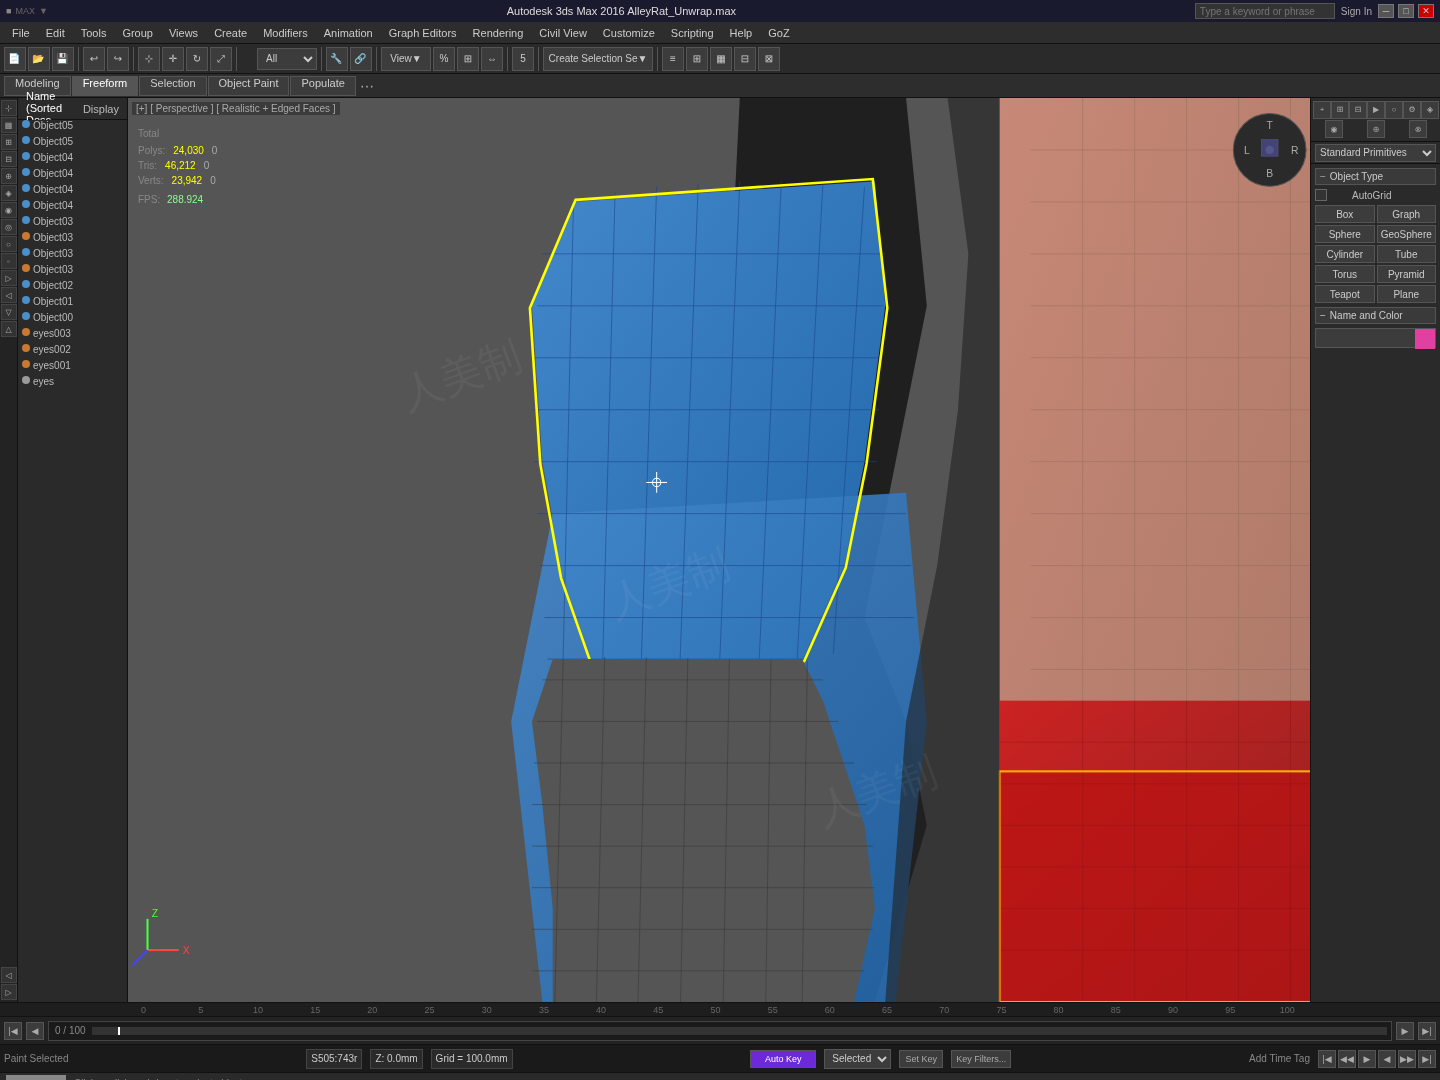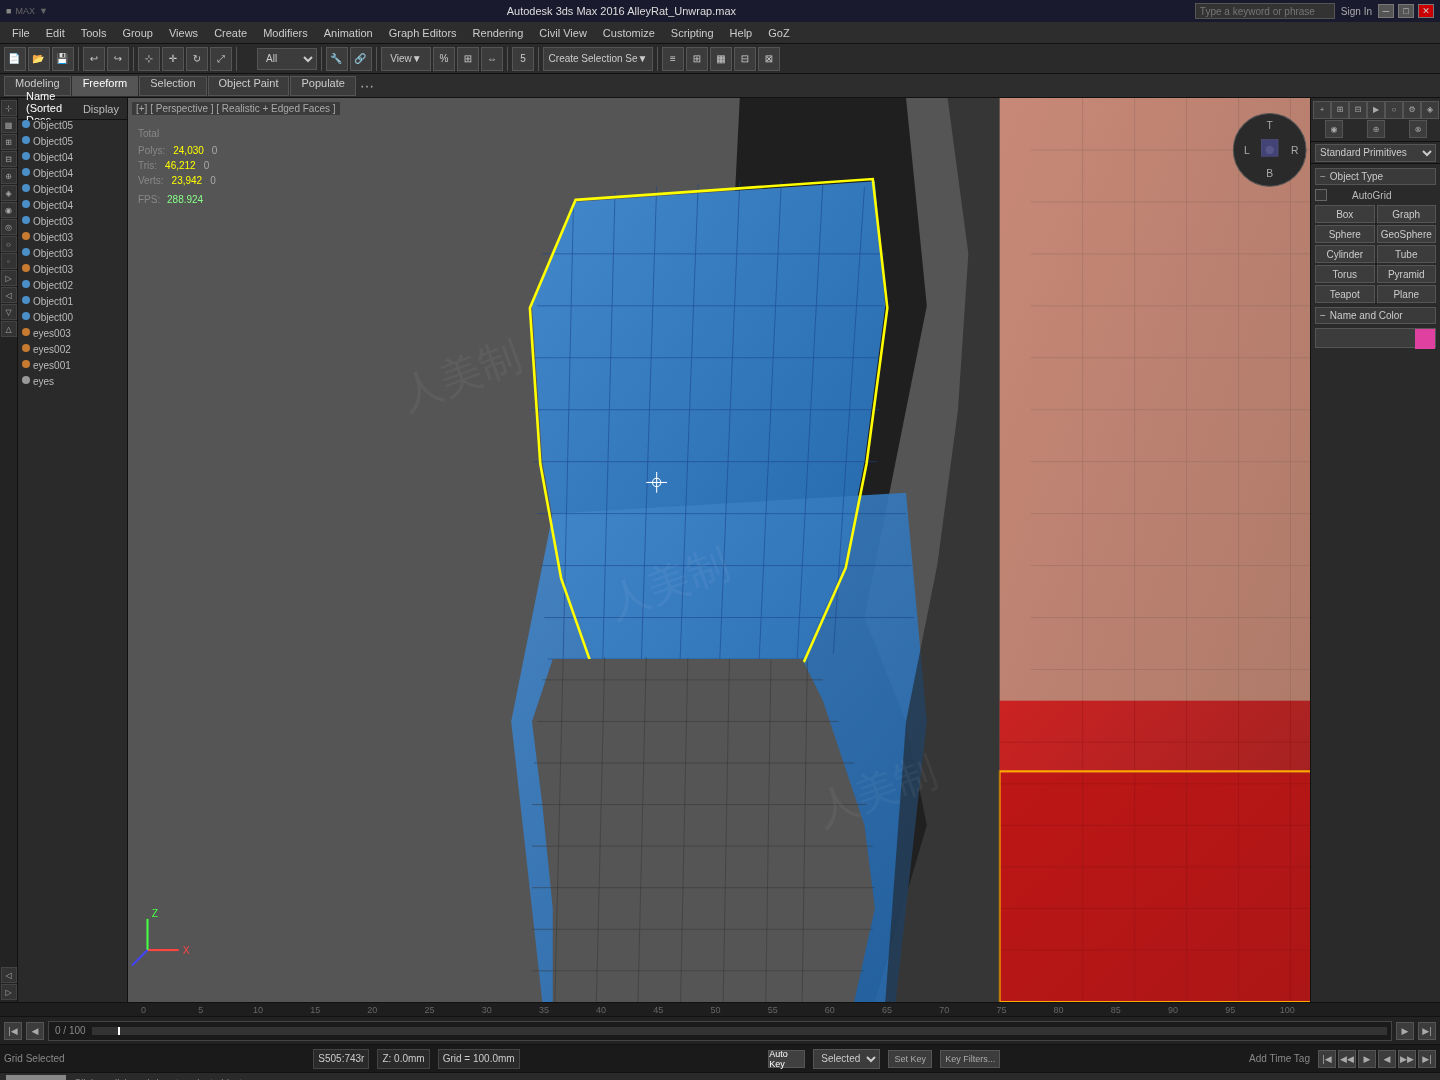--- a/index.html
+++ b/index.html
@@ -569,27 +569,27 @@
     <div style="font-size:10px;color:#888;padding:0 6px;">0 / 100</div>
     <div class="timeline-track" style="flex:1;margin-right:4px;">
       <div class="timeline-playhead"></div>
     </div>
   </div>
   <div class="timeline-btn">▶</div>
   <div class="timeline-btn">▶|</div>
 </div>
 
 <div id="status-bar">
-  <span class="status-label">Grid Selected</span>
+  <span class="status-label">Paint Selected</span>
   <div style="flex:1;"></div>
   <div class="coord-box">S505:743r</div>
   <div class="coord-box">Z: 0.0mm</div>
   <div class="coord-box">Grid = 100.0mm</div>
   <div style="flex:1;"></div>
-  <div class="timeline-btn" style="width:37px;font-size:9px;background:#404040;color:#fff;">Auto Key</div>
+  <div class="timeline-btn" style="width:66px;font-size:9px;background:#6d28d9;color:#fff;">Auto Key</div>
   <select class="status-dropdown">
     <option>Selected</option>
   </select>
   <div class="timeline-btn" style="width:44px;font-size:9px;">Set Key</div>
   <div class="timeline-btn" style="width:60px;font-size:9px;">Key Filters...</div>
   <div style="flex:1;"></div>
   <div style="font-size:10px;color:#888;">Add Time Tag</div>
   <div style="display:flex;gap:2px;">
     <div class="timeline-btn">|◀</div>
     <div class="timeline-btn">◀◀</div>

